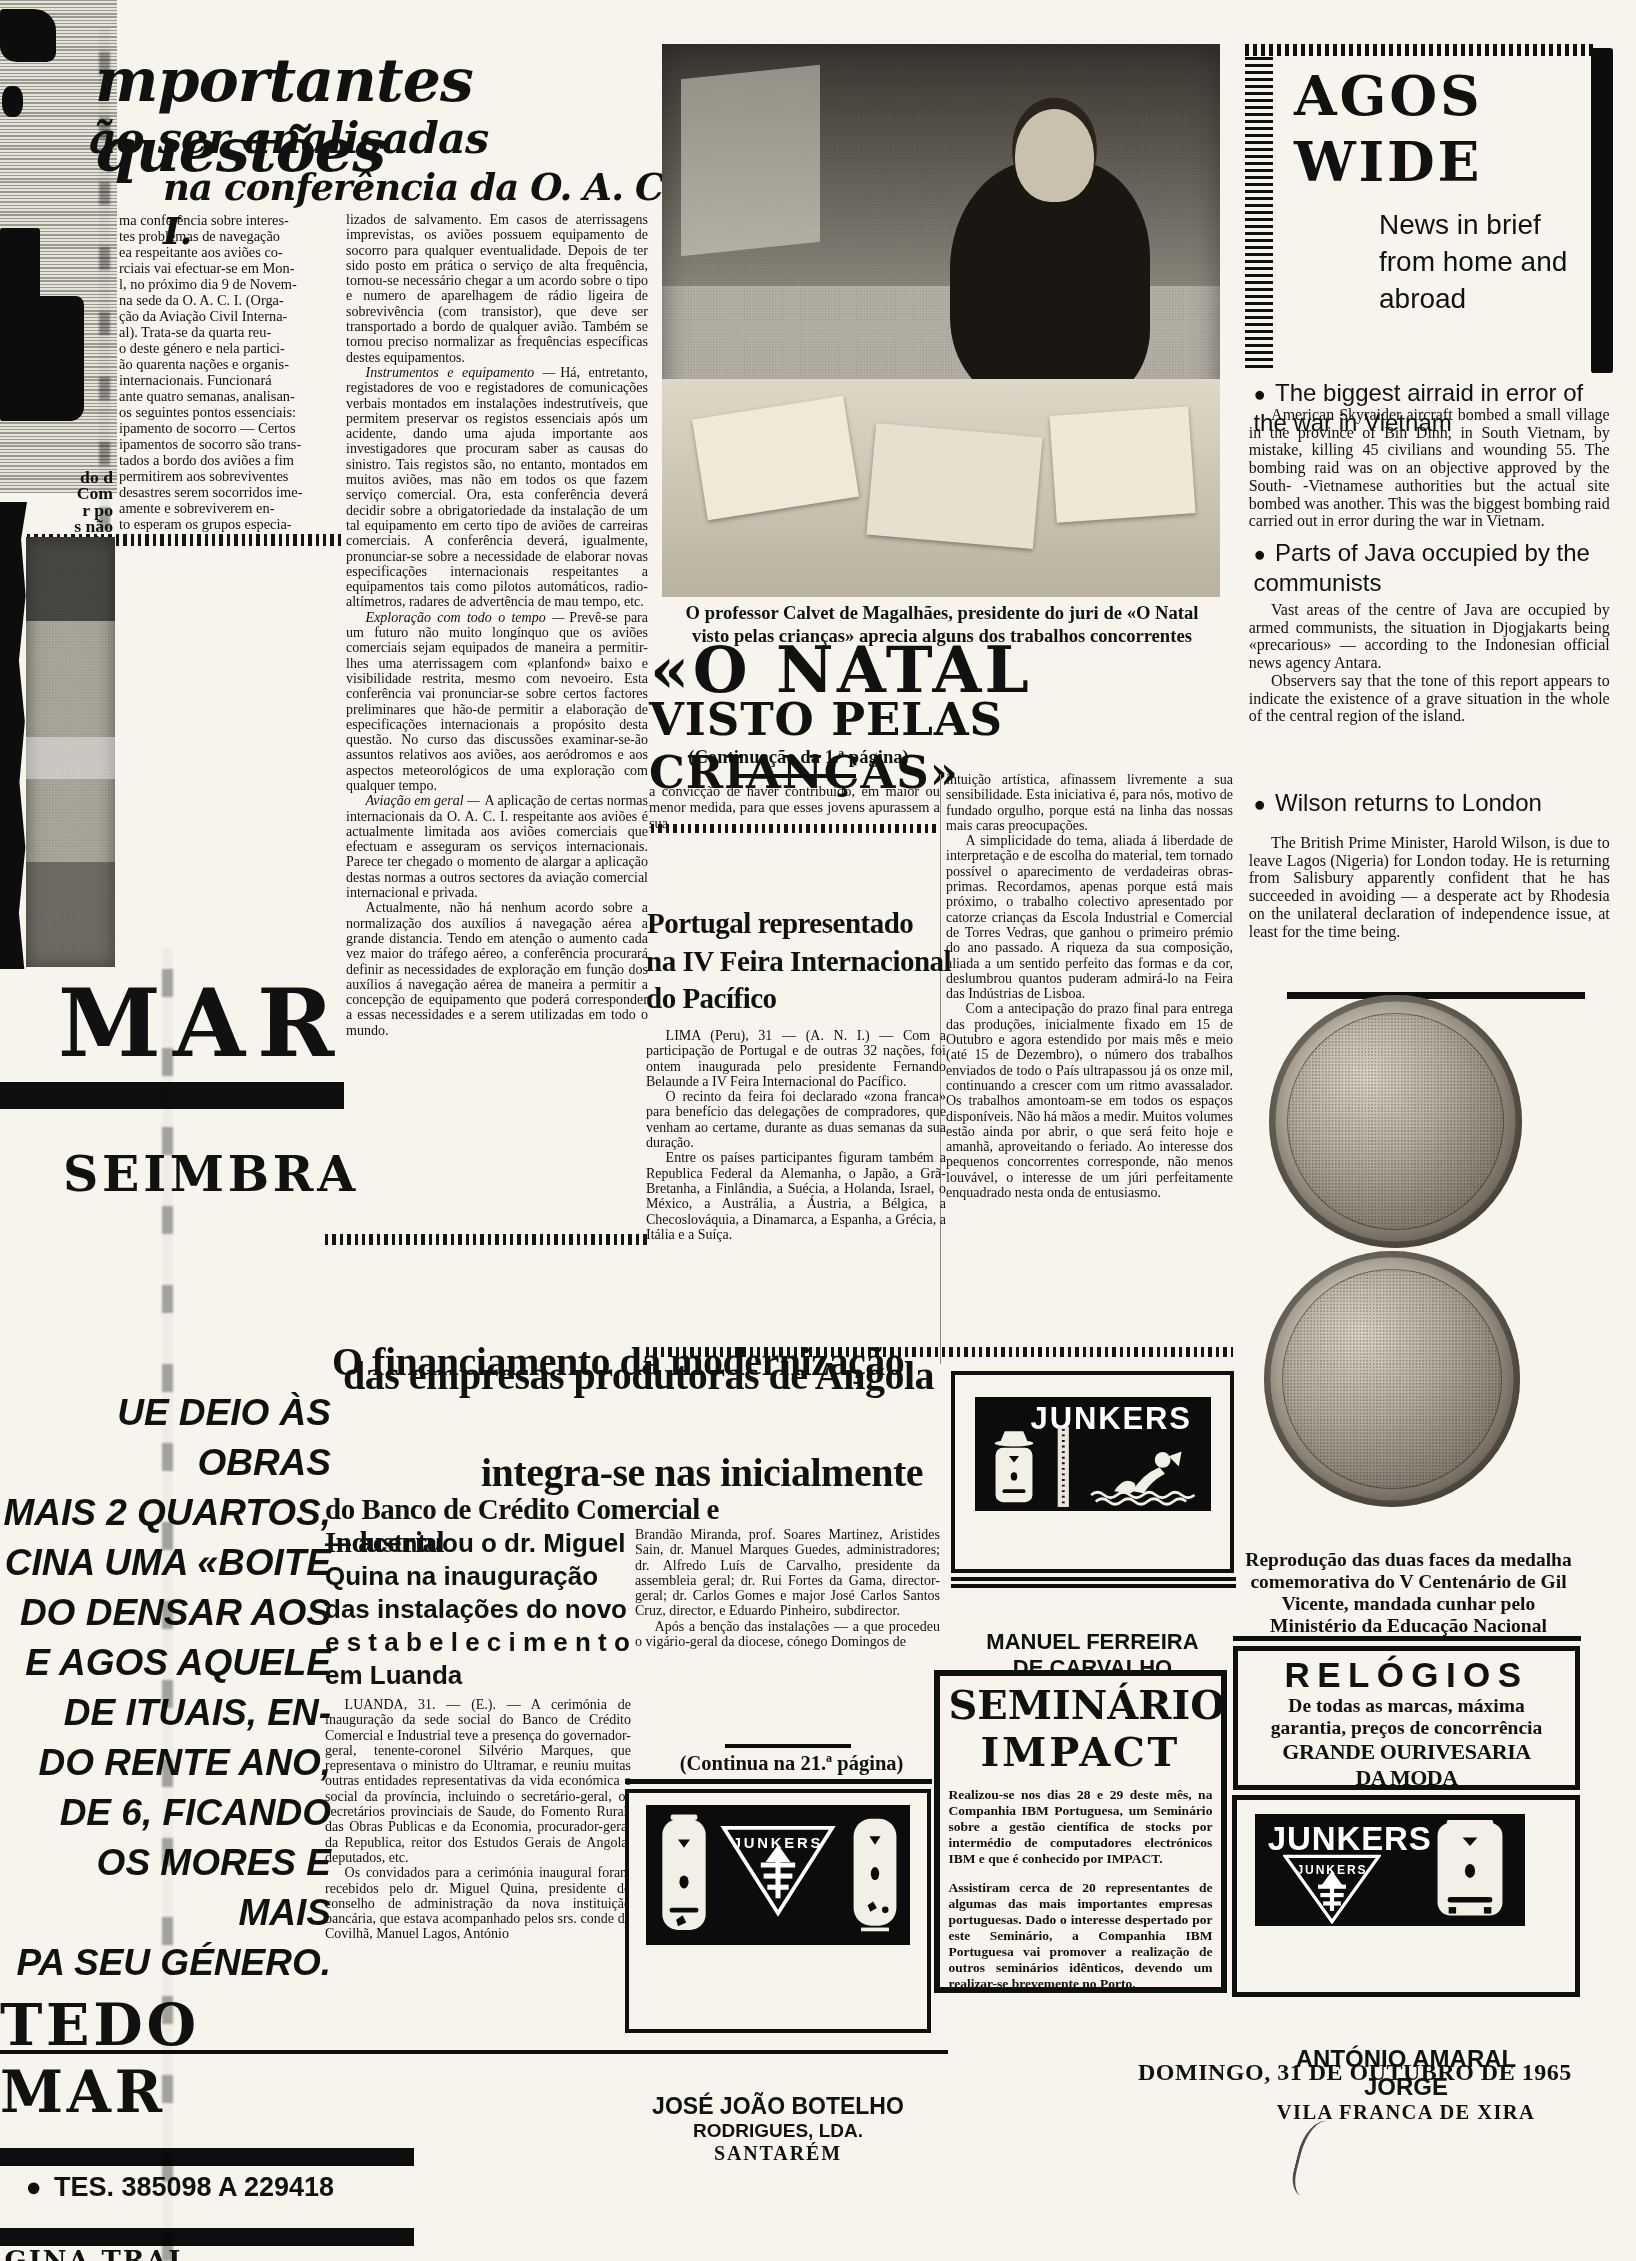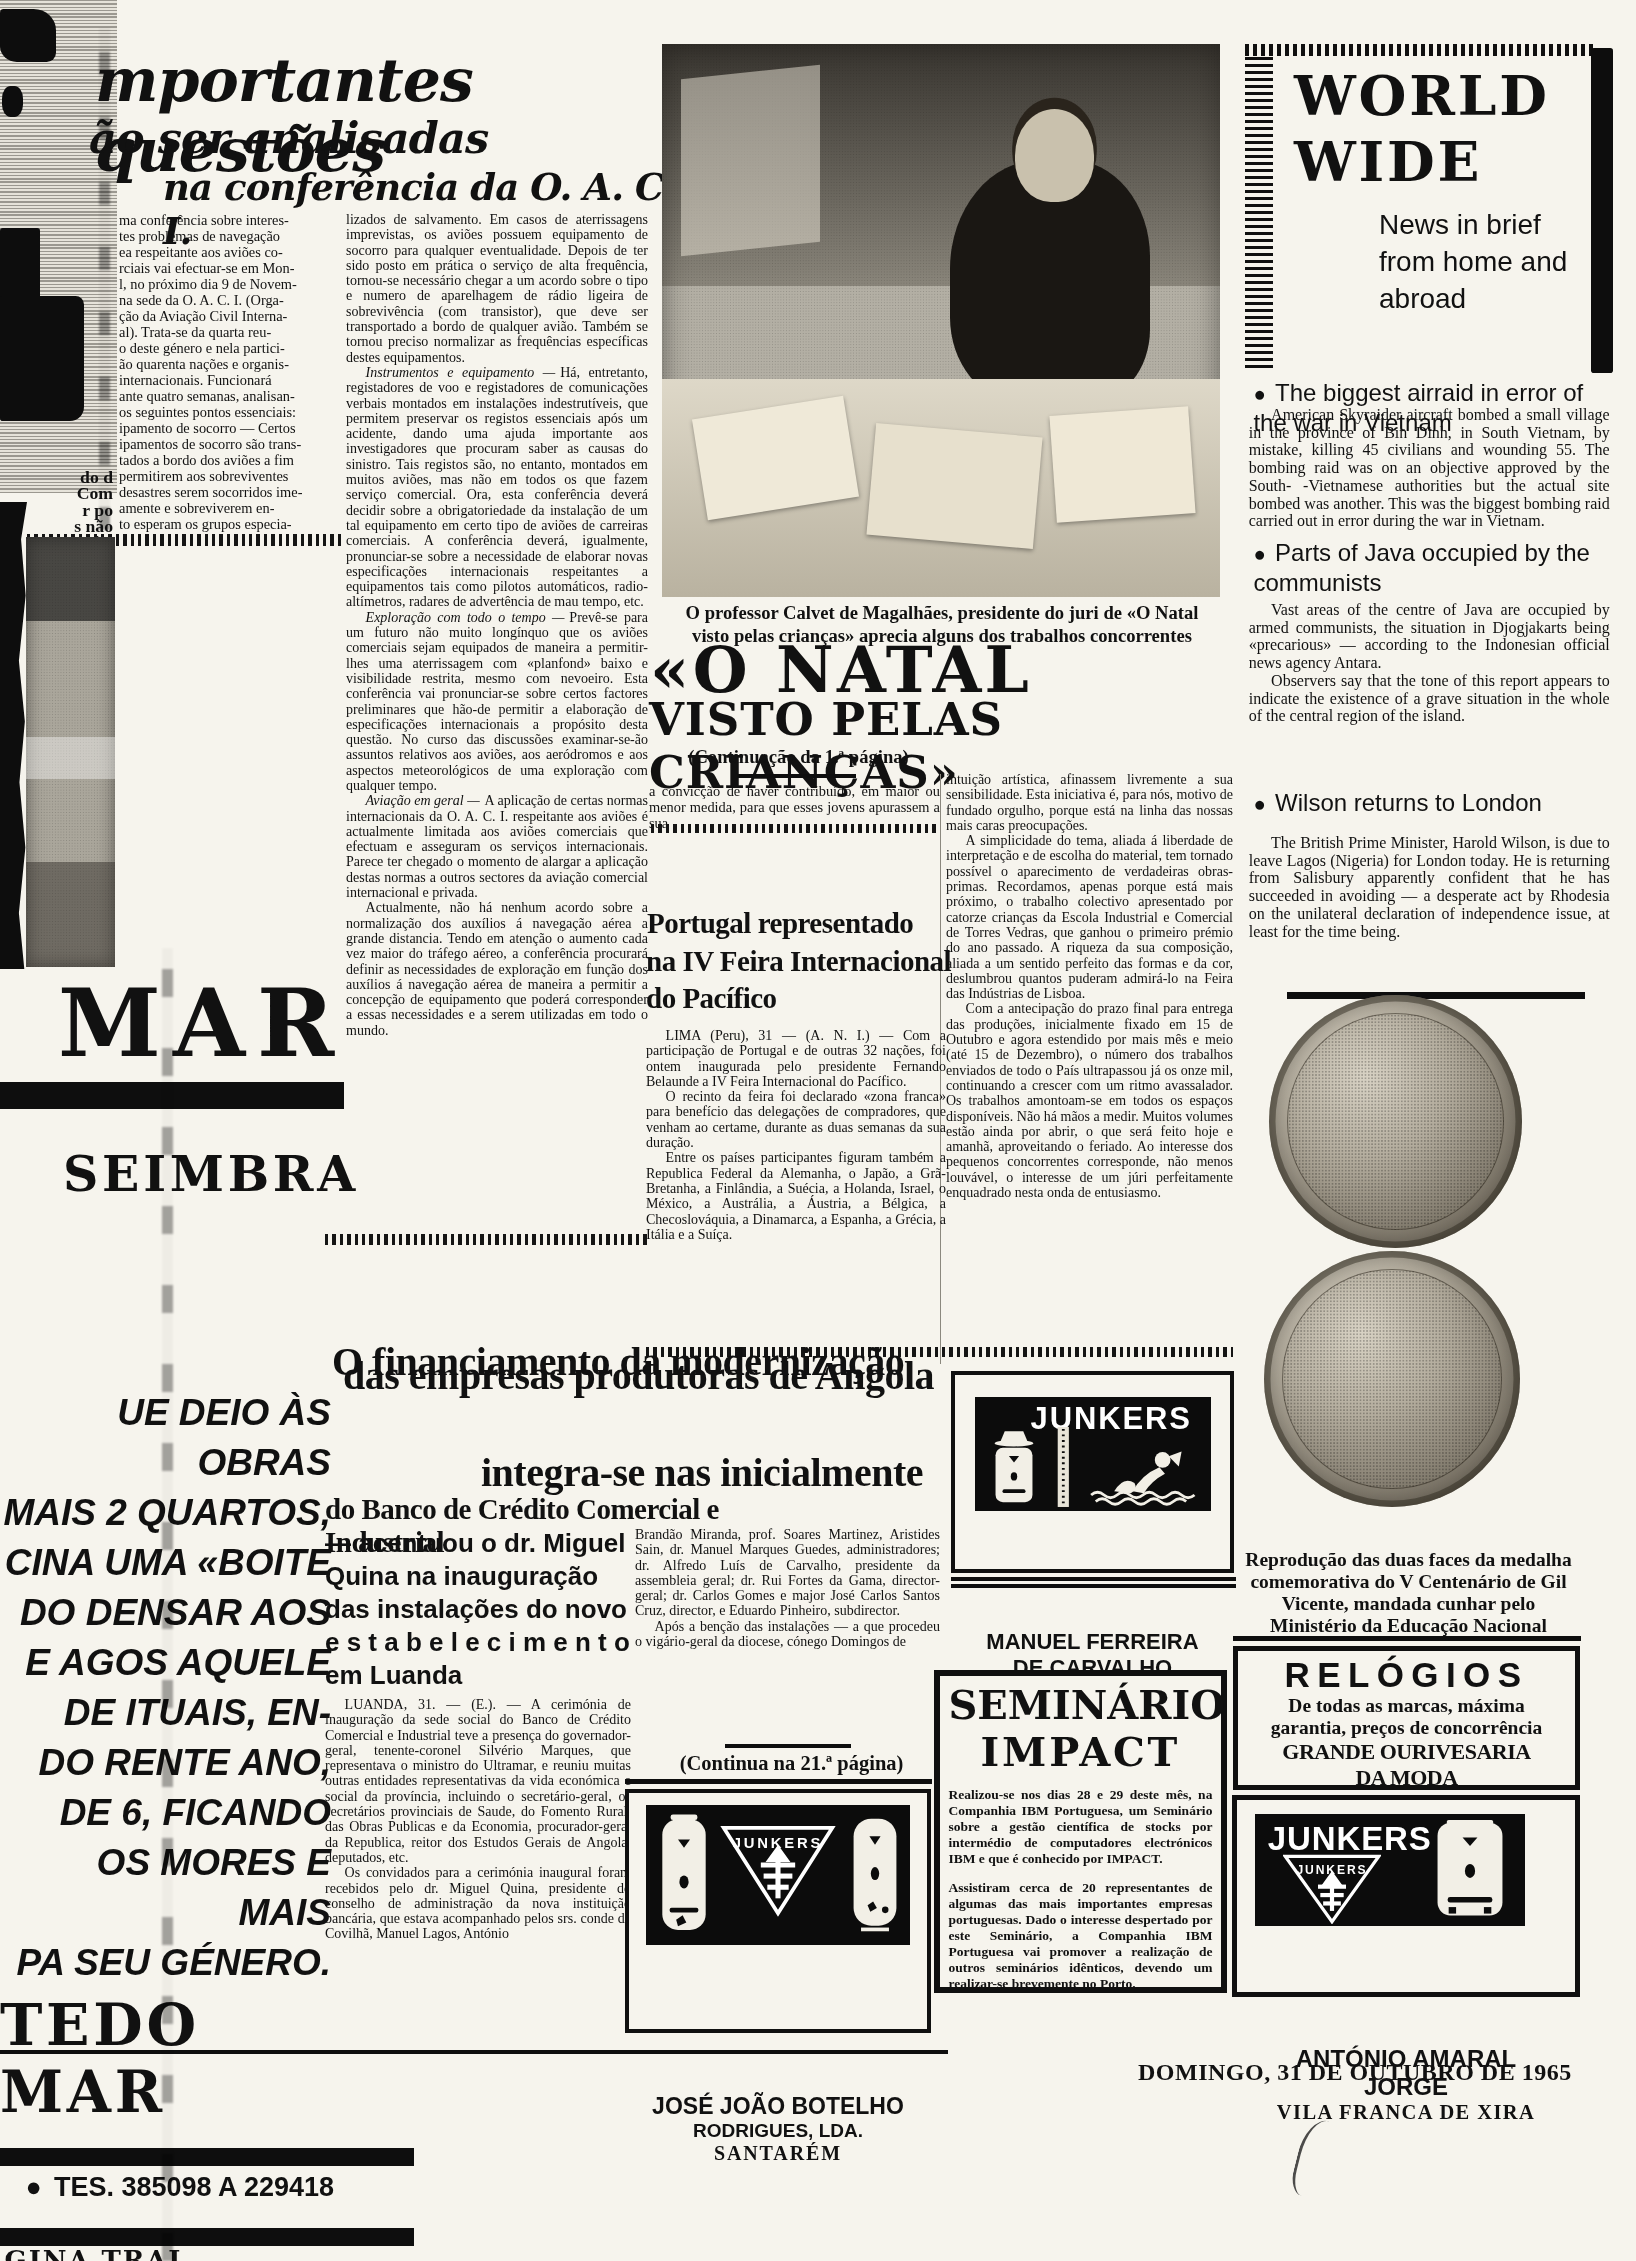--- a/index.html
+++ b/index.html
@@ -155,21 +155,21 @@
     <p class="body30"><span>Brandão Miranda, prof. Soares Martinez, Aristides Sain, dr. Manuel Marques Guedes, administradores; dr. Alfredo Luís de Carvalho, presidente da assembleia geral; dr. Rui Fortes da Gama, director-geral; dr. Carlos Gomes e major José Carlos Santos Cruz, director, e Eduardo Pinheiro, subdirector.</span></p>
     <p class="body30 indent"><span>Após a benção das instalações — a que procedeu o vigário-geral da diocese, cónego Domingos de</span></p>
   </div>
   <div class="abs bar" style="left:725px;top:1744px;width:126px;height:3.7px;"></div>
   <div class="abs ctr" style="left:665px;top:1752px;width:253px;font-weight:bold;font-size:20.5px;">(Continua na 21.ª página)</div>
 
   <div class="abs" style="left:1245px;top:44px;width:369px;height:967px;">
     <div class="abs ww-hatch-h" style="left:0;top:0;width:351px;height:12px;"></div>
     <div class="abs ww-hatch-v" style="left:0;top:12px;width:28px;height:312px;"></div>
     <div class="abs" style="left:346px;top:3.7px;width:22px;height:325px;background:#0d0d0d;border-radius:2.8px;"></div>
-    <div class="abs hl-slab" style="left:49px;top:18.6px;font-size:55px;letter-spacing:2.8px;">WORLD</div>
+    <div class="abs hl-slab" style="left:49px;top:18.6px;font-size:55px;letter-spacing:2.8px;">AGOS</div>
     <div class="abs hl-slab" style="left:49px;top:85px;font-size:55px;letter-spacing:2.8px;">WIDE</div>
     <div class="abs" style="left:134px;top:162px;width:218px;font-family:'Liberation Sans',sans-serif;font-size:28px;line-height:37px;">News in brief from home and abroad</div>
 
     <div class="abs" style="left:8.4px;top:291px;width:353px;font-family:'Liberation Sans',sans-serif;font-size:24px;line-height:29px;margin-top:43px;">
       <span style="font-size:20.5px;margin-right:9.3px;">●</span><span>The biggest airraid in error of the war in Vietnam</span>
     </div>
     <div class="abs just" style="left:3.7px;top:362px;width:361px;">
       <p class="indent" style="font-size:16px;line-height:17.7px;"><span>American Skyraider aircraft bombed a small village in the province of Bin Dinh, in South Vietnam, by mistake, killing 45 civilians and wounding 55. The bombing raid was on an objective approved by the South- -Vietnamese authorities but the actual site bombed was another. This was the biggest bombing raid carried out in error during the war in Vietnam.</span></p>
     </div>
 

